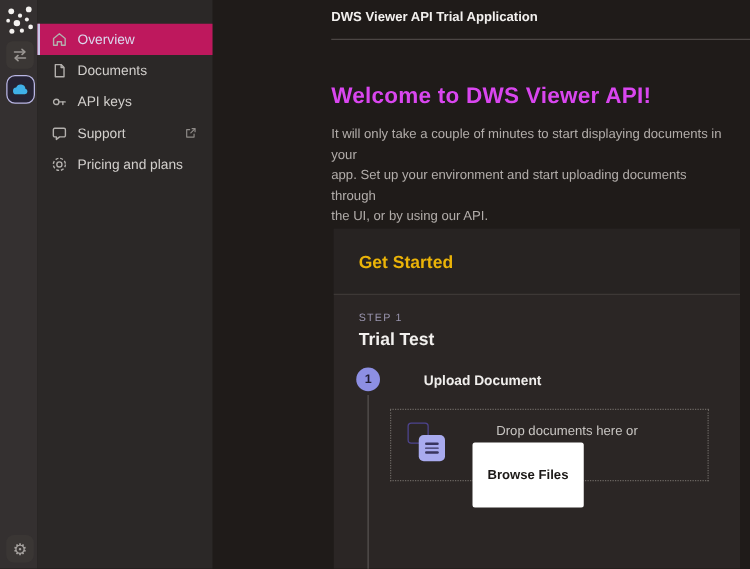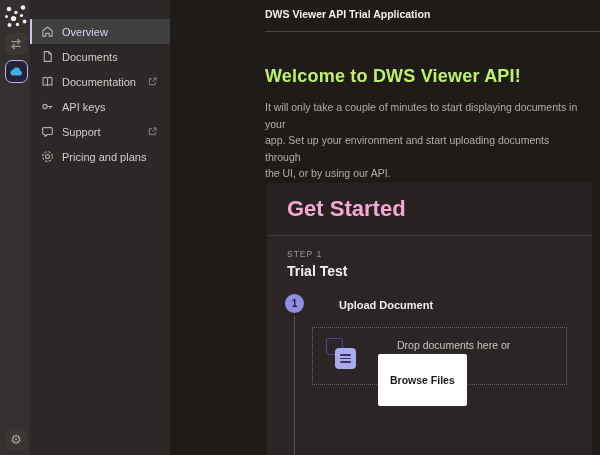--- a/index.html
+++ b/index.html
@@ -16,38 +16,38 @@
   .rail-btn.swap { top:33px; }
   .rail-btn.cloud { top:60px; width:23px; height:23px; background:#26233а; background:#262334;
                     border:1.5px solid #b9b6e4; border-radius:7px; }
   .rail-btn.gear { top:428px; font-size:13px; color:#a7a3a0; background:#3a3634; border-radius:6px; }
 
   
   .sidebar { position:absolute; left:30px; top:0; width:140px; height:455px; background:#2b2827; padding-top:19px; }
   .side-item { position:relative; display:flex; align-items:center; height:25px;
                padding-left:11px; color:#d2cfcc; font-size:11px; cursor:pointer; }
   .side-item .ic { width:13px; height:13px; margin-right:8px; flex:none; color:#b3b0ad; display:flex; }
-  .side-item.active { background:#404040; color:#dbd9ee; }
+  .side-item.active { background:#be185d; color:#dbd9ee; }
   .side-item.active::before { content:""; position:absolute; left:0; top:0; bottom:0; width:2px; background:#c9c6e8; }
   .side-item .ext { margin-left:auto; margin-right:12px; width:11px; height:11px; color:#8f8b88; display:flex; }
 
   
   .main { position:absolute; left:170px; top:0; width:430px; height:455px; }
   .app-title { position:absolute; left:95px; top:8px; font-size:10.5px; font-weight:bold; color:#f2f0ee; }
   .top-divider { position:absolute; left:95px; right:0; top:31px; height:1px; background:#4b4644; }
 
-  .welcome-h { position:absolute; left:95px; top:66px; font-size:18px; font-weight:bold; color:#bef264; letter-spacing:.2px; }
+  .welcome-h { position:absolute; left:95px; top:66px; font-size:18px; font-weight:bold; color:#d946ef; letter-spacing:.2px; }
   .welcome-p { position:absolute; left:95px; top:99px; width:320px; font-size:10.5px;
                line-height:16.5px; color:#b2adaa; white-space:pre-line; }
 
   
   .card { position:absolute; left:97px; top:183px; width:325px; height:272px; background:#2b2625; }
   .card-header { position:absolute; left:0; top:0; right:0; height:53px; background:#272322;
                  border-bottom:1px solid #3d3836; display:flex; align-items:center; padding-left:20px; }
-  .card-header h2 { font-size:22px; font-weight:bold; color:#f9a8d4; }
+  .card-header h2 { font-size:14px; font-weight:bold; color:#eab308; }
   .card-body { position:absolute; left:0; top:54px; right:0; bottom:0; }
   .step-label { position:absolute; left:20px; top:12px; font-size:8.5px; font-weight:normal;
                 letter-spacing:1px; color:#9b96b0; text-transform:uppercase; }
   .step-title { position:absolute; left:20px; top:26px; font-size:14px; font-weight:bold; color:#f2f0ee; }
 
   .step-circle { position:absolute; width:19px; height:19px; border-radius:50%;
                  display:flex; align-items:center; justify-content:center; font-size:10px; }
   .circle-1 { left:18px; top:57px; background:#8d8fe3; color:#201c30; font-weight:bold; }
   .connector { position:absolute; left:27px; top:79px; width:1px; height:272px; background:#575250; }
 
@@ -127,36 +127,20 @@
     <div class="side-item">
       <span class="ic">
         <svg width="13" height="13" viewBox="0 0 14 14" fill="none" stroke="currentColor" stroke-width="1.2" stroke-linejoin="round">
           <path d="M3.5 1.8h5l2.5 2.5v8H3.5z"></path>
             <path d="M8.5 1.8v2.5H11"></path>
         </svg>
       </span>
       <span>Documents</span>
     </div>
 
-    <div class="side-item">
-      <span class="ic">
-        <svg width="13" height="13" viewBox="0 0 14 14" fill="none" stroke="currentColor" stroke-width="1.2" stroke-linejoin="round">
-          <path d="M7 3.4C5.7 2.4 3.7 2.4 2.2 3v8c1.5-.6 3.5-.6 4.8.4 1.3-1 3.3-1 4.8-.4V3C10.3 2.4 8.3 2.4 7 3.4z"></path>
-            <path d="M7 3.4v8.4"></path>
-        </svg>
-      </span>
-      <span>Documentation</span>
-      <span class="ext">
-        <svg width="11" height="11" viewBox="0 0 14 14" fill="none" stroke="currentColor" stroke-width="1.2" stroke-linecap="round" stroke-linejoin="round">
-          <path d="M6 3.5H3v7.5h7.5V8"></path>
-            <path d="M8.5 2.5h3v3"></path>
-            <path d="M11.3 2.7 7.2 6.8"></path>
-        </svg>
-      </span>
-    </div>
 
     <div class="side-item">
       <span class="ic">
         <svg width="13" height="13" viewBox="0 0 14 14" fill="none" stroke="currentColor" stroke-width="1.2" stroke-linecap="round">
           <circle cx="4.3" cy="7" r="2.3"></circle>
             <path d="M6.6 7h5.4"></path>
             <path d="M10 7v2.2"></path>
         </svg>
       </span>
       <span>API keys</span>

